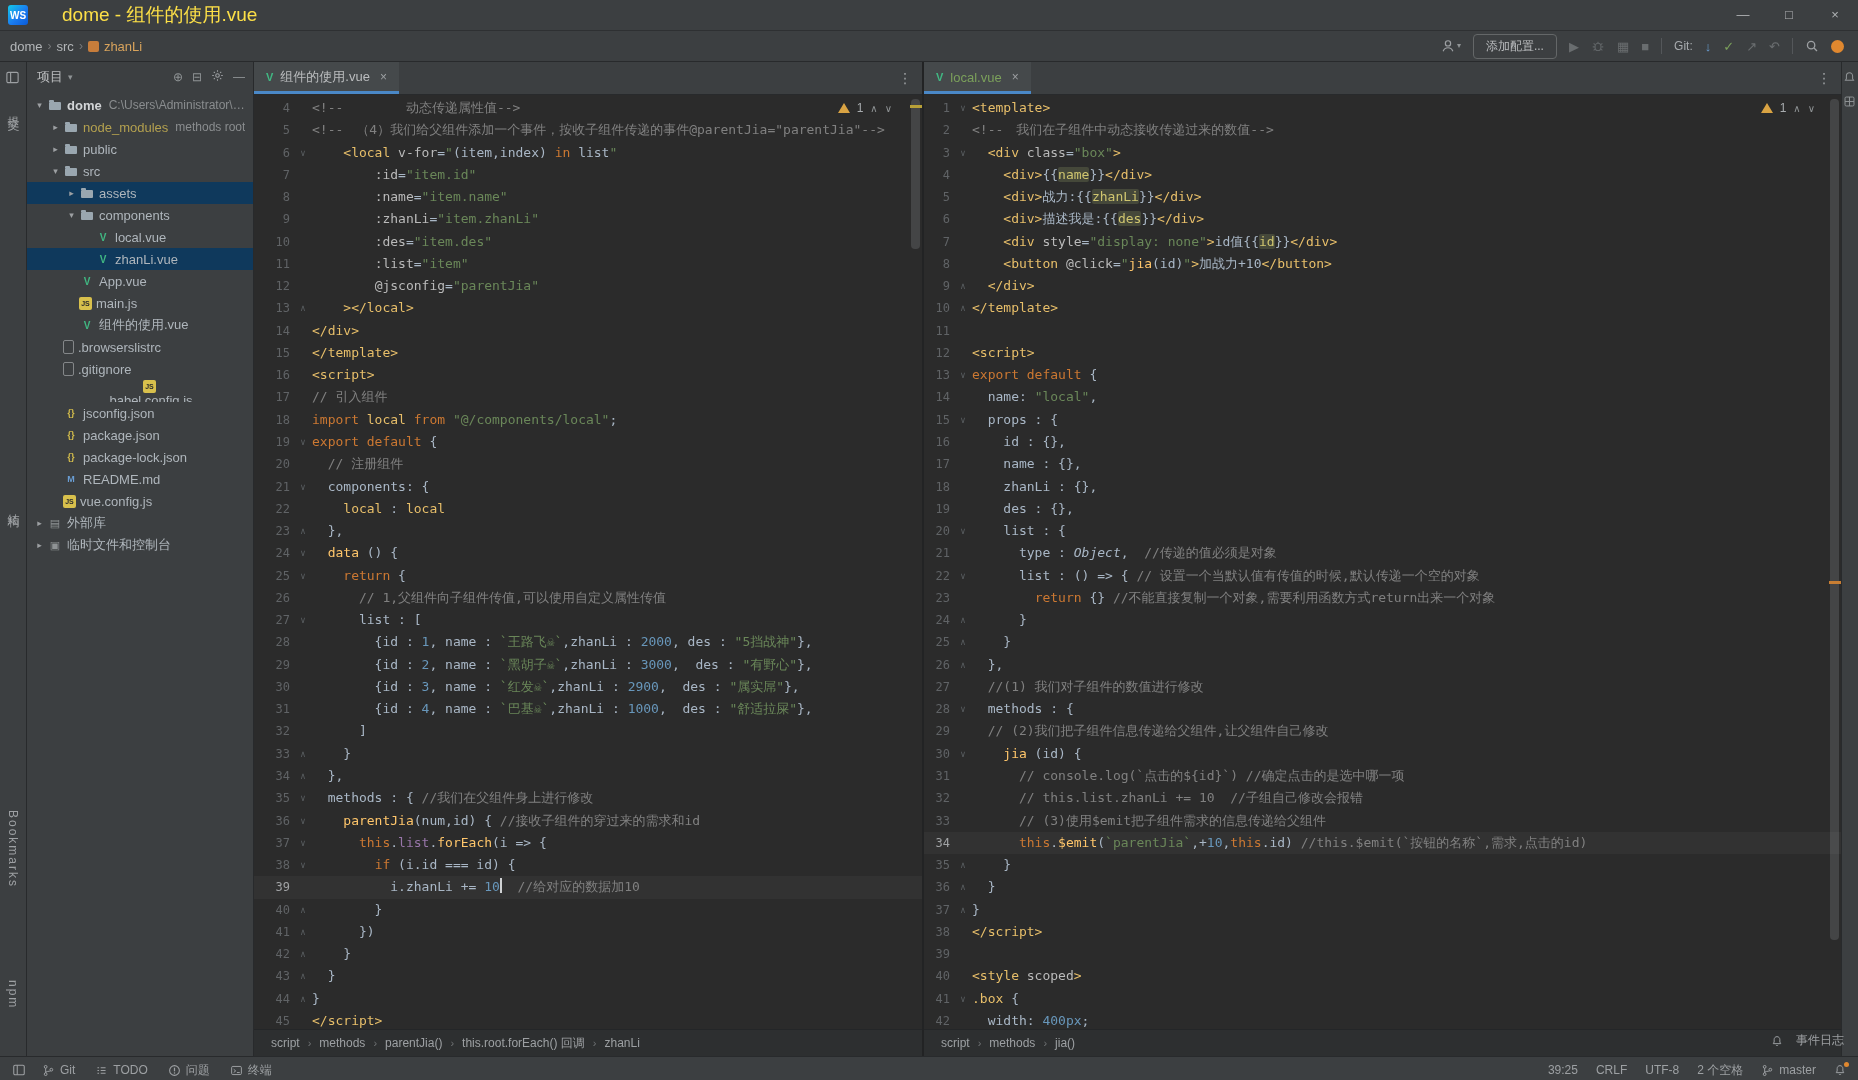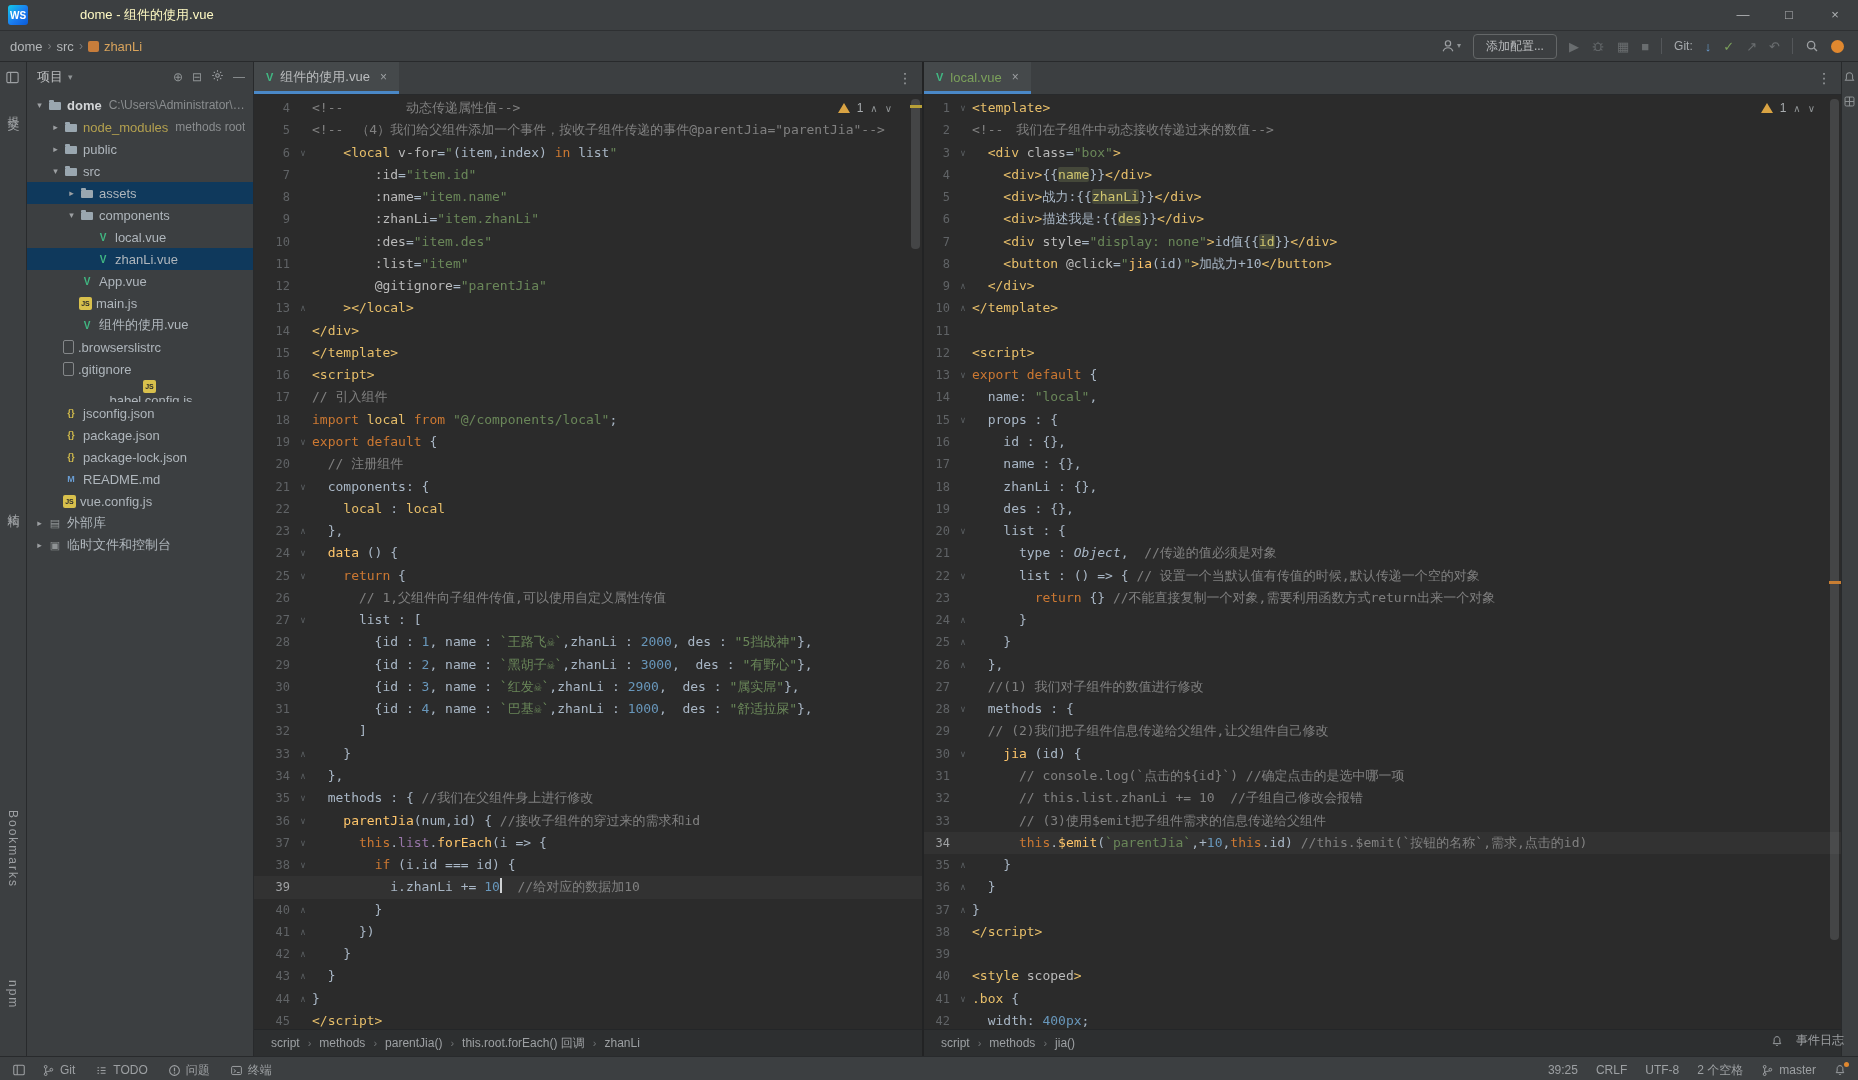--- a/index.html
+++ b/index.html
@@ -5,21 +5,21 @@
   html,body{margin:0;padding:0;background:#1b1b1b;}
   .app{position:relative;width:1858px;height:1080px;overflow:hidden;background:#2b2b2b;
        font-family:"Liberation Sans",sans-serif;color:#bbbdbf;-webkit-user-select:none;}
 
   
   .titlebar{height:30px;background:#3c3f41;border-bottom:1px solid #2e3032;display:flex;align-items:center;padding-left:8px;}
   .ws-logo{width:20px;height:20px;border-radius:3px;flex:none;margin-right:8px;
            background:linear-gradient(135deg,#14c9e8,#1a7bf0 55%,#0a5bd8);
            color:#fff;font-size:10px;font-weight:bold;display:flex;align-items:center;justify-content:center;}
   .menu-item{padding:0 9px;line-height:30px;font-size:13px;color:#bbbdbf;cursor:default;}
-  .win-title{margin-left:44px;font-size:13px;color:#fef9c3;}
+  .win-title{margin-left:26px;font-size:19px;color:#fde047;}
   .win-controls{margin-left:auto;display:flex;height:30px;}
   .win-btn{width:46px;text-align:center;line-height:30px;color:#b0b3b5;font-size:13px;}
 
   
   .navbar{height:30px;background:#3c3f41;border-bottom:1px solid #282a2c;display:flex;align-items:center;padding:0 10px;}
   .nav-seg{font-size:13px;color:#b3b6b8;}
   .nav-sep{color:#77797b;margin:0 5px;font-size:12px;}
   .nav-symbol{display:flex;align-items:center;gap:5px;}
   .sym-ico{width:11px;height:11px;border-radius:2px;background:#c77d3b;display:inline-block;}
   .nav-symbol .lbl{color:#d8a35c;font-size:13px;}
@@ -347,21 +347,21 @@
         <div class="editor">
           <div id="lines0">
               <div class="cl"><span class="ln">4</span><span class="fold"></span><span class="code"><span class="tk-cmt">&lt;!--        动态传递属性值--&gt;</span></span></div>
               <div class="cl"><span class="ln">5</span><span class="fold"></span><span class="code"><span class="tk-cmt">&lt;!--　（4）我们给父组件添加一个事件，按收子组件传递的事件@parentJia="parentJia"--&gt;</span></span></div>
               <div class="cl"><span class="ln">6</span><span class="fold">∨</span><span class="code"><span class="tk-txt">    </span><span class="tk-tag">&lt;local</span><span class="tk-txt"> </span><span class="tk-attr">v-for</span><span class="tk-punct">=</span><span class="tk-str">"</span><span class="tk-txt">(item,index) </span><span class="tk-kw">in</span><span class="tk-txt"> list</span><span class="tk-str">"</span></span></div>
               <div class="cl"><span class="ln">7</span><span class="fold"></span><span class="code"><span class="tk-txt">        </span><span class="tk-attr">:id</span><span class="tk-punct">=</span><span class="tk-str">"item.id"</span></span></div>
               <div class="cl"><span class="ln">8</span><span class="fold"></span><span class="code"><span class="tk-txt">        </span><span class="tk-attr">:name</span><span class="tk-punct">=</span><span class="tk-str">"item.name"</span></span></div>
               <div class="cl"><span class="ln">9</span><span class="fold"></span><span class="code"><span class="tk-txt">        </span><span class="tk-attr">:zhanLi</span><span class="tk-punct">=</span><span class="tk-str">"item.zhanLi"</span></span></div>
               <div class="cl"><span class="ln">10</span><span class="fold"></span><span class="code"><span class="tk-txt">        </span><span class="tk-attr">:des</span><span class="tk-punct">=</span><span class="tk-str">"item.des"</span></span></div>
               <div class="cl"><span class="ln">11</span><span class="fold"></span><span class="code"><span class="tk-txt">        </span><span class="tk-attr">:list</span><span class="tk-punct">=</span><span class="tk-str">"item"</span></span></div>
-              <div class="cl"><span class="ln">12</span><span class="fold"></span><span class="code"><span class="tk-txt">        </span><span class="tk-attr">@gitignore</span><span class="tk-punct">=</span><span class="tk-str">"parentJia"</span></span></div>
+              <div class="cl"><span class="ln">12</span><span class="fold"></span><span class="code"><span class="tk-txt">        </span><span class="tk-attr">@jsconfig</span><span class="tk-punct">=</span><span class="tk-str">"parentJia"</span></span></div>
               <div class="cl"><span class="ln">13</span><span class="fold">∧</span><span class="code"><span class="tk-txt">    </span><span class="tk-tag">&gt;&lt;/local&gt;</span></span></div>
               <div class="cl"><span class="ln">14</span><span class="fold"></span><span class="code"><span class="tk-tag">&lt;/div&gt;</span></span></div>
               <div class="cl"><span class="ln">15</span><span class="fold"></span><span class="code"><span class="tk-tag">&lt;/template&gt;</span></span></div>
               <div class="cl"><span class="ln">16</span><span class="fold"></span><span class="code"><span class="tk-tag">&lt;script&gt;</span></span></div>
               <div class="cl"><span class="ln">17</span><span class="fold"></span><span class="code"><span class="tk-cmt">// 引入组件</span></span></div>
               <div class="cl"><span class="ln">18</span><span class="fold"></span><span class="code"><span class="tk-kw">import </span><span class="tk-comp">local</span><span class="tk-kw"> from </span><span class="tk-str">"@/components/local"</span><span class="tk-txt">;</span></span></div>
               <div class="cl"><span class="ln">19</span><span class="fold">∨</span><span class="code"><span class="tk-kw">export default </span><span class="tk-txt">{</span></span></div>
               <div class="cl"><span class="ln">20</span><span class="fold"></span><span class="code"><span class="tk-txt">  </span><span class="tk-cmt">// 注册组件</span></span></div>
               <div class="cl"><span class="ln">21</span><span class="fold">∨</span><span class="code"><span class="tk-txt">  components: {</span></span></div>
               <div class="cl"><span class="ln">22</span><span class="fold"></span><span class="code"><span class="tk-txt">    </span><span class="tk-comp">local</span><span class="tk-txt"> : </span><span class="tk-comp">local</span></span></div>

